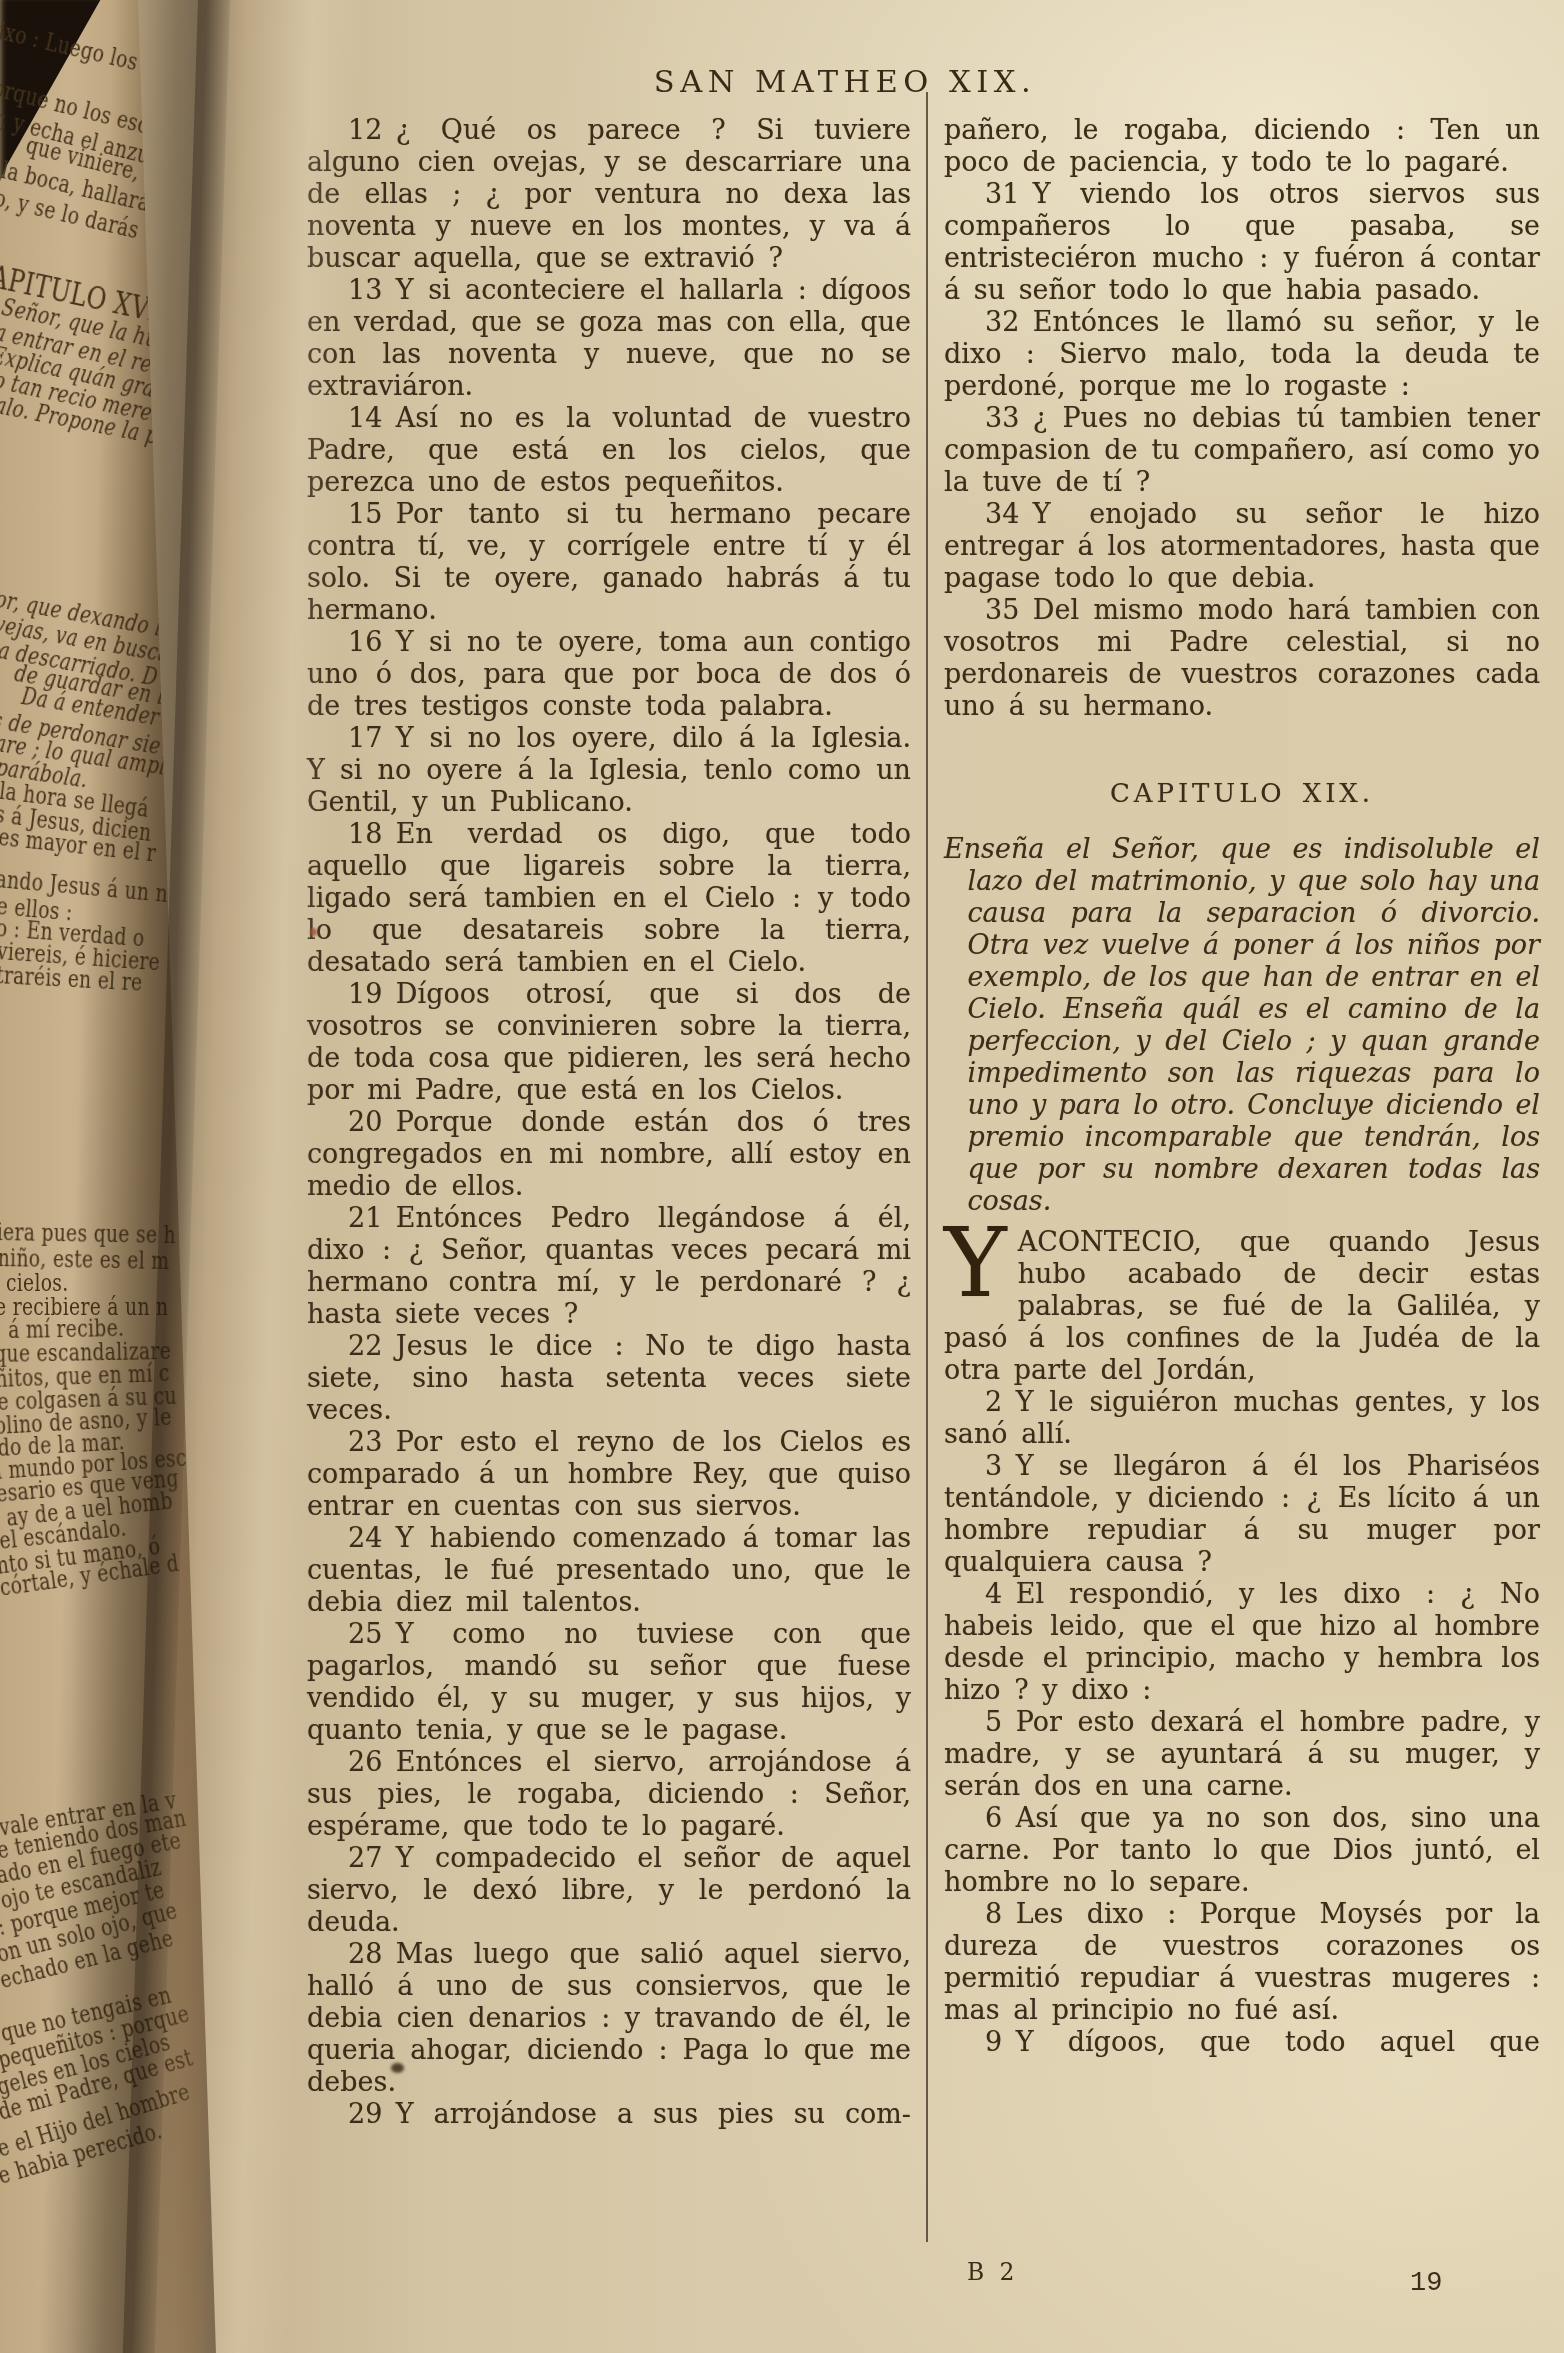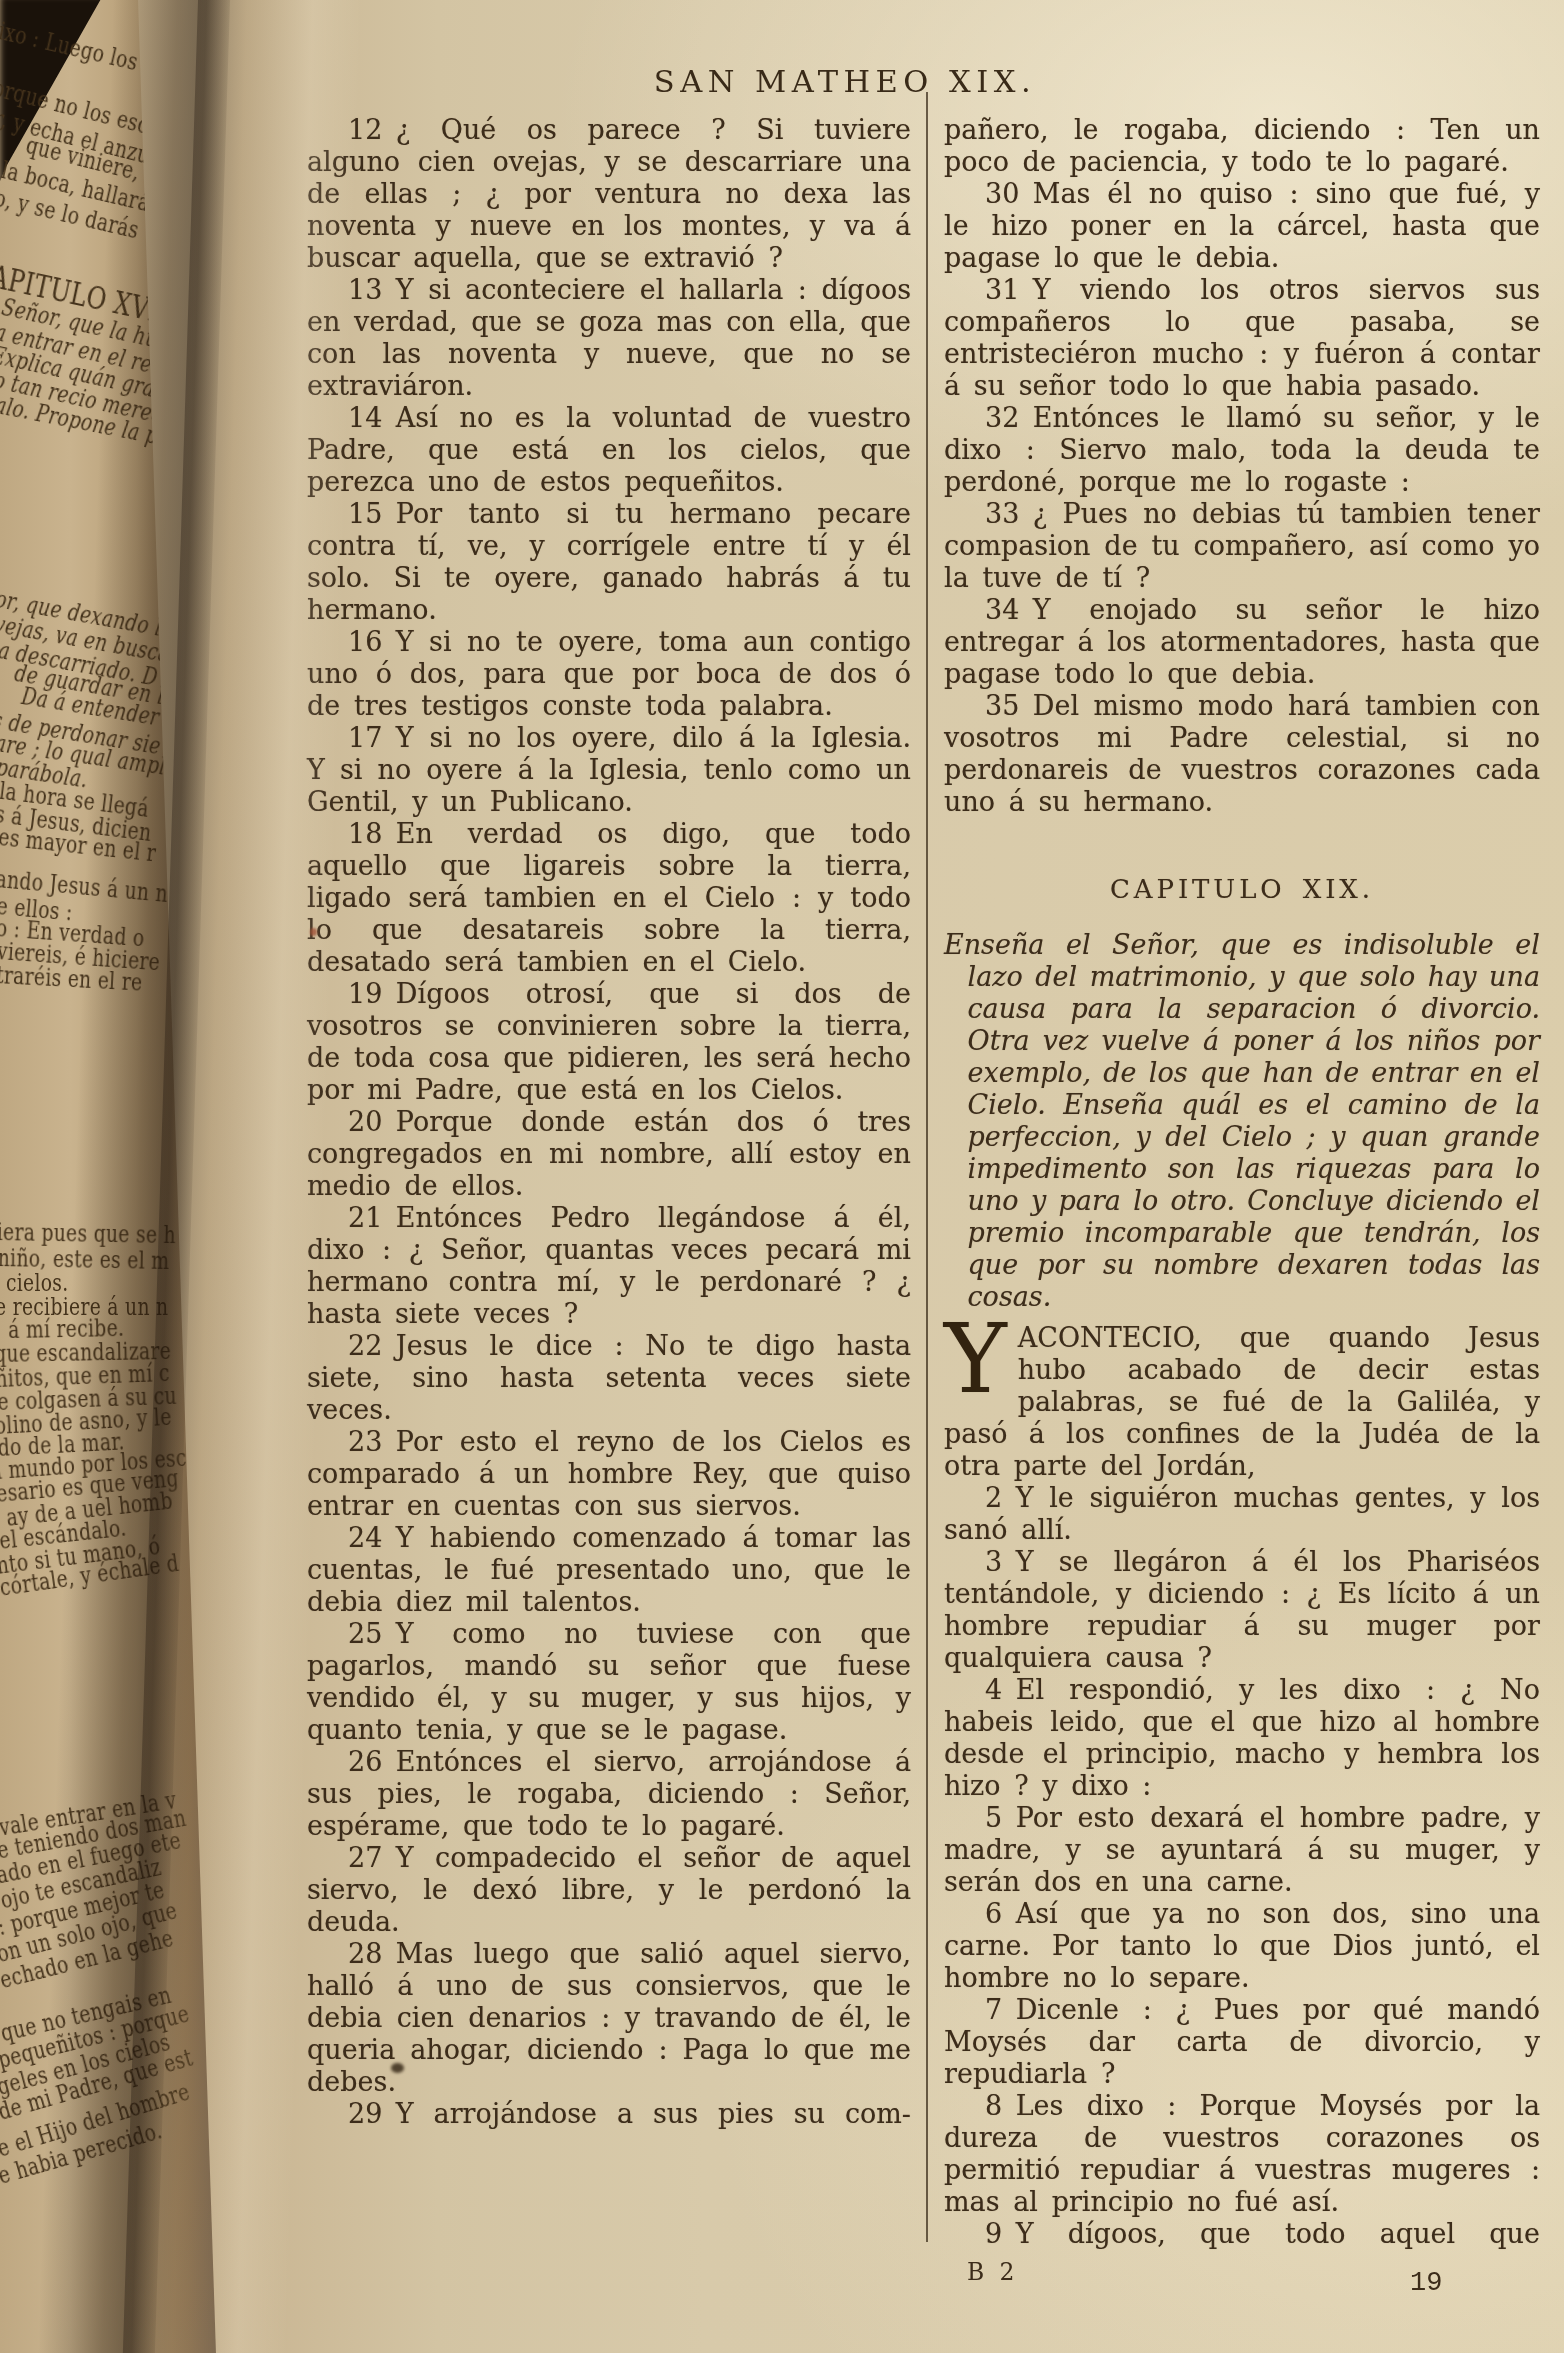--- a/index.html
+++ b/index.html
@@ -81,40 +81,38 @@
           <p class="verse">26 Entónces el siervo, arrojándose á sus pies, le rogaba, diciendo : Señor, espérame, que todo te lo pagaré.</p>
           <p class="verse">27 Y compadecido el señor de aquel siervo, le dexó libre, y le perdonó la deuda.</p>
           <p class="verse">28 Mas luego que salió aquel siervo, halló á uno de sus consiervos, que le debia cien denarios : y travando de él, le queria ahogar, diciendo : Paga lo que me debes.</p>
           <p class="verse stretch">29 Y arrojándose a sus pies su com-</p>
         </div>
     </div>
 
     <div class="col col-right">
       <p class="verse cont">pañero, le rogaba, diciendo : Ten un poco de paciencia, y todo te lo pagaré.</p>
       <div>
-          <p class="verse">30 Mas él no quiso : sino que fué, y le hizo poner en la cárcel, hasta que pagase lo que le debia.</p>
           <p class="verse">31 Y viendo los otros siervos sus compañeros lo que pasaba, se entristeciéron mucho : y fuéron á contar á su señor todo lo que habia pasado.</p>
           <p class="verse">32 Entónces le llamó su señor, y le dixo : Siervo malo, toda la deuda te perdoné, porque me lo rogaste :</p>
           <p class="verse">33 ¿ Pues no debias tú tambien tener compasion de tu compañero, así como yo la tuve de tí ?</p>
           <p class="verse">34 Y enojado su señor le hizo entregar á los atormentadores, hasta que pagase todo lo que debia.</p>
           <p class="verse">35 Del mismo modo hará tambien con vosotros mi Padre celestial, si no perdonareis de vuestros corazones cada uno á su hermano.</p>
         </div>
       <h2 class="chapter-heading">CAPITULO XIX.</h2>
       <p class="summary">Enseña el Señor, que es indisoluble el lazo del matrimonio, y que solo hay una causa para la separacion ó divorcio. Otra vez vuelve á poner á los niños por exemplo, de los que han de entrar en el Cielo. Enseña quál es el camino de la perfeccion, y del Cielo ; y quan grande impedimento son las riquezas para lo uno y para lo otro. Concluye diciendo el premio incomparable que tendrán, los que por su nombre dexaren todas las cosas.</p>
       <p class="verse dropcap-para">
         <span class="dropcap">Y</span>
         <span>ACONTECIO, que quando Jesus hubo acabado de decir estas palabras, se fué de la Galiléa, y pasó á los confines de la Judéa de la otra parte del Jordán,</span>
       </p>
       <div>
           <p class="verse">2 Y le siguiéron muchas gentes, y los sanó allí.</p>
           <p class="verse">3 Y se llegáron á él los Phariséos tentándole, y diciendo : ¿ Es lícito á un hombre repudiar á su muger por qualquiera causa ?</p>
           <p class="verse">4 El respondió, y les dixo : ¿ No habeis leido, que el que hizo al hombre desde el principio, macho y hembra los hizo ? y dixo :</p>
           <p class="verse">5 Por esto dexará el hombre padre, y madre, y se ayuntará á su muger, y serán dos en una carne.</p>
           <p class="verse">6 Así que ya no son dos, sino una carne. Por tanto lo que Dios juntó, el hombre no lo separe.</p>
-          <p class="verse">7 Dicenle : ¿ Pues por qué mandó Moysés dar carta de divorcio, y repudiarla ?</p>
           <p class="verse">8 Les dixo : Porque Moysés por la dureza de vuestros corazones os permitió repudiar á vuestras mugeres : mas al principio no fué así.</p>
           <p class="verse stretch">9 Y dígoos, que todo aquel que</p>
         </div>
     </div>
 
     <div class="sig">B 2</div>
     <div class="pageno">19</div>
 
     <div class="smudge"></div>
     <div class="speck"></div>

